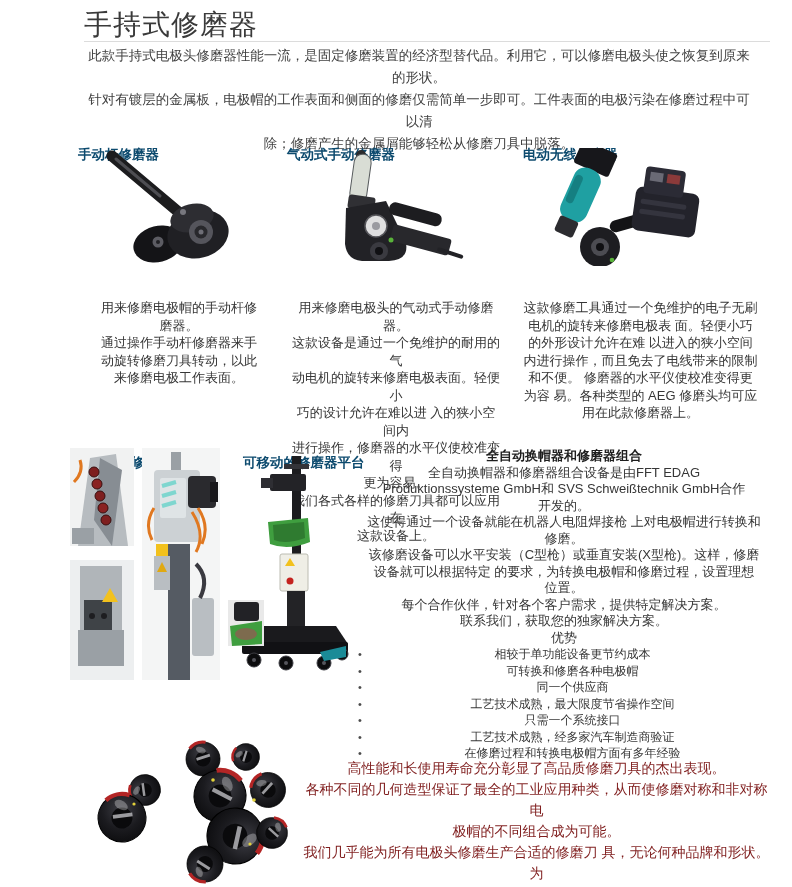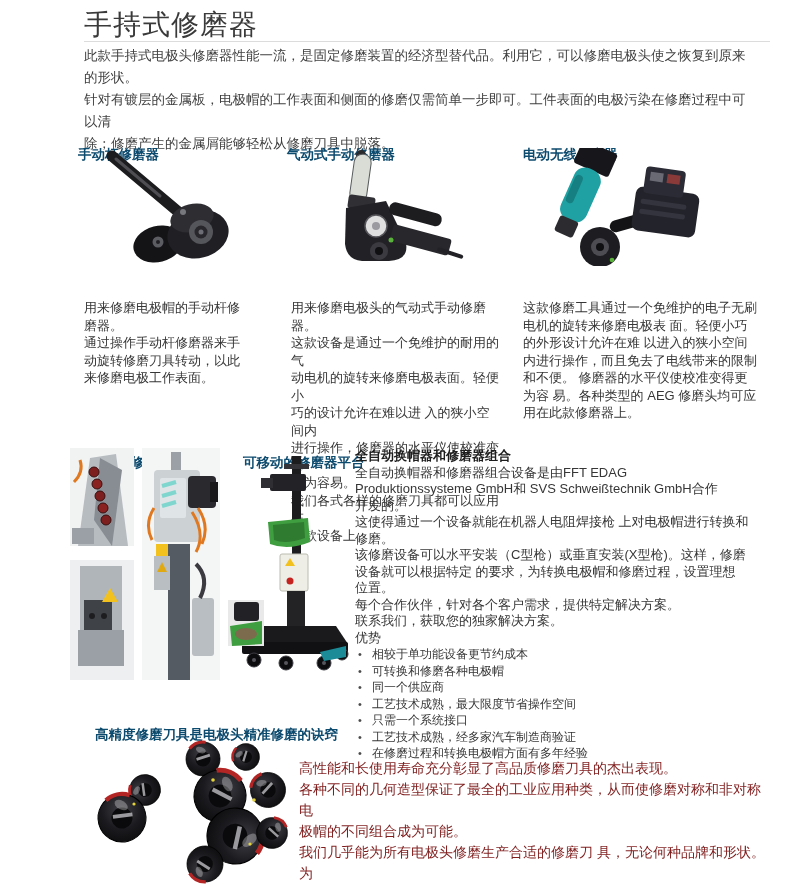--- a/index.html
+++ b/index.html
@@ -1,19 +1,20 @@
 <!DOCTYPE html>
 <html><head>
 <meta charset="utf-8">
 <style>
   html,body{margin:0;padding:0;background:#ffffff;}
   .page{
     position:relative;width:792px;height:887px;background:#ffffff;
     font-family:"Liberation Sans","DejaVu Sans",sans-serif;color:#3c3c3c;
     overflow:hidden;
+    text-align:center;
   }
   .abs{position:absolute;}
   .page-title{font-size:28px;font-weight:400;color:#3a3a3a;letter-spacing:1px;}
   .title-rule{border-top:1px solid #dcdcdc;height:0;}
   .intro{font-size:13.5px;line-height:22px;color:#3f3f3f;white-space:pre-line;}
   .colhead{font-size:13.5px;font-weight:700;color:#0c4a6e;margin-top:24px;}
   .coltext{font-size:13px;line-height:17.5px;color:#363636;white-space:pre-line;margin-top:27px;}
   .subhead{font-size:13px;font-weight:700;color:#1e1e1e;line-height:16.5px;}
   .bodytext{font-size:13px;line-height:16.5px;color:#363636;white-space:pre-line;}
   .advlabel{font-size:13px;line-height:16.5px;color:#363636;}
@@ -197,21 +198,20 @@
       <li>相较于单功能设备更节约成本</li>
       <li>可转换和修磨各种电极帽</li>
       <li>同一个供应商</li>
       <li>工艺技术成熟，最大限度节省操作空间</li>
       <li>只需一个系统接口</li>
       <li>工艺技术成熟，经多家汽车制造商验证</li>
       <li>在修磨过程和转换电极帽方面有多年经验</li>
     </ul>
   </div>
 
-  <div class="abs colhead" style="left:95px;top:702px;">高精度修磨刀具是电极头精准修磨的诀窍</div>
 
   <svg class="abs" style="left:82px;top:736px;" width="220" height="150" viewBox="0 0 220 150">
     <defs>
       <radialGradient id="tg" cx="40%" cy="35%" r="75%">
         <stop offset="0%" stop-color="#3d3d44"></stop>
         <stop offset="55%" stop-color="#1b1b1f"></stop>
         <stop offset="100%" stop-color="#0b0b0d"></stop>
       </radialGradient>
       <g id="cut">
         <circle r="10" fill="url(#tg)" stroke="#000" stroke-width="0.4"></circle>

